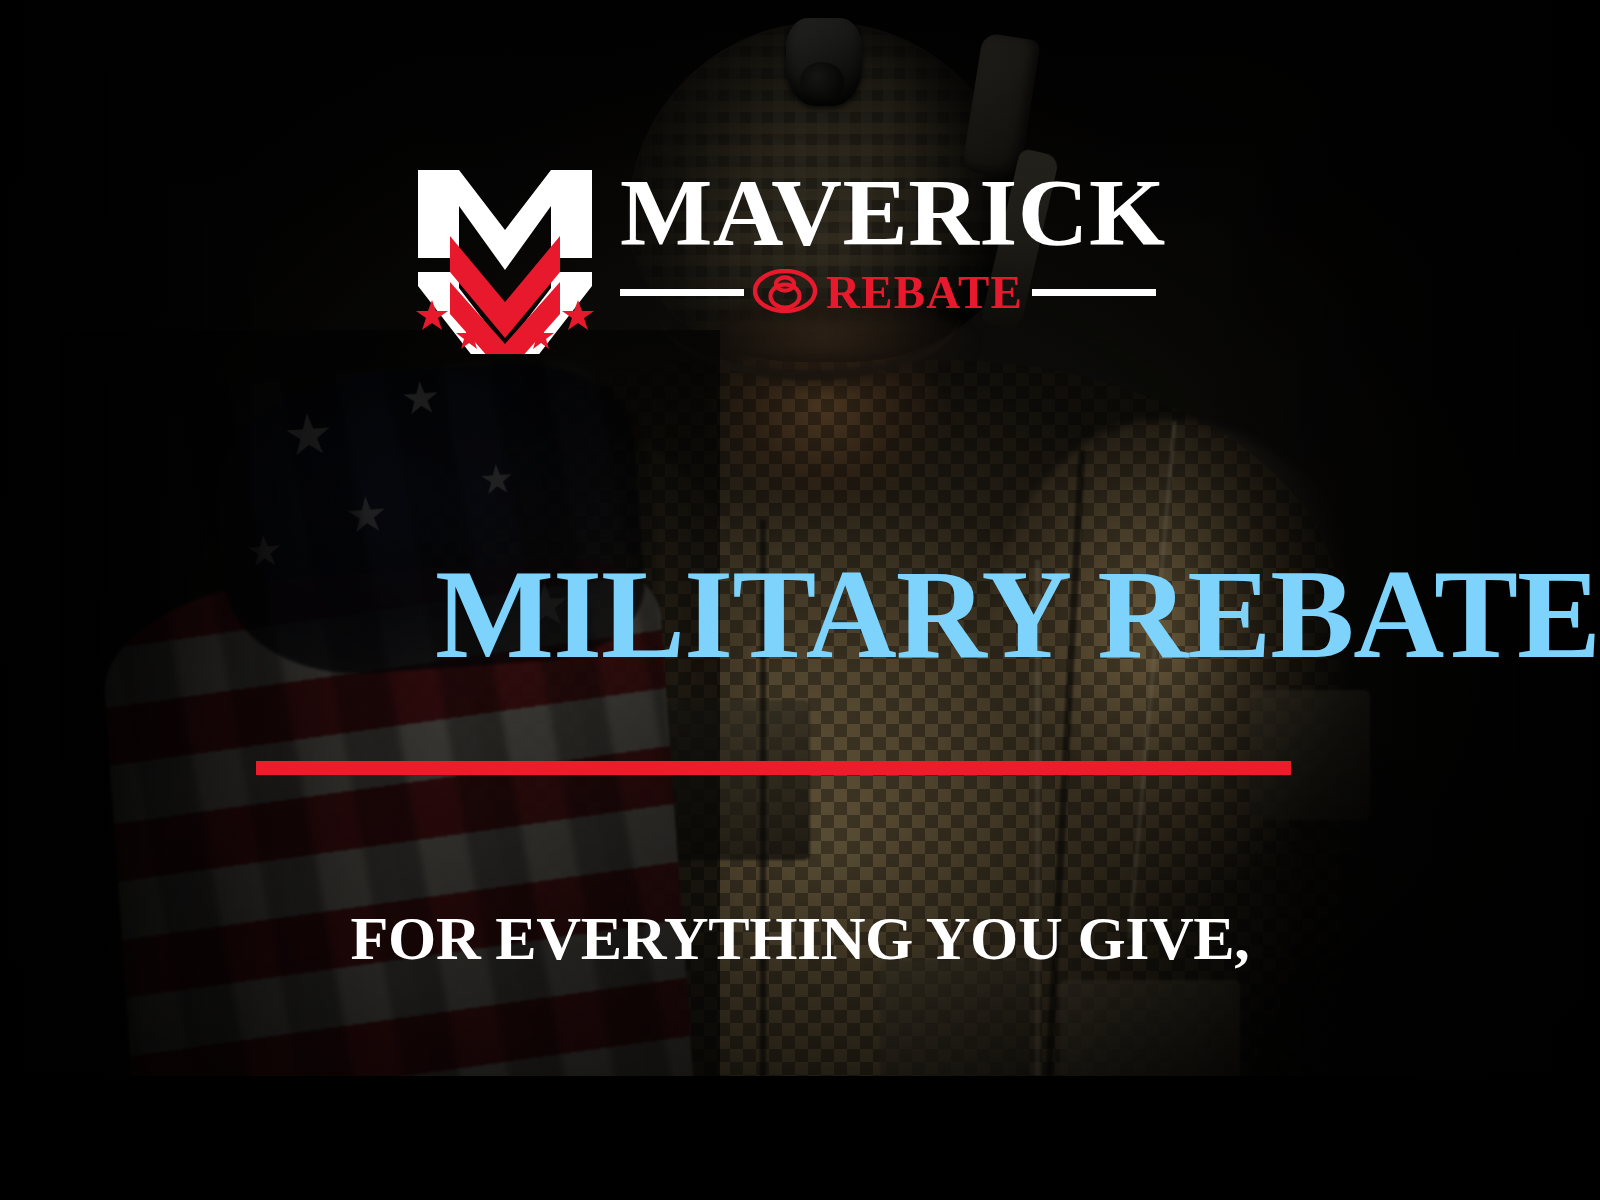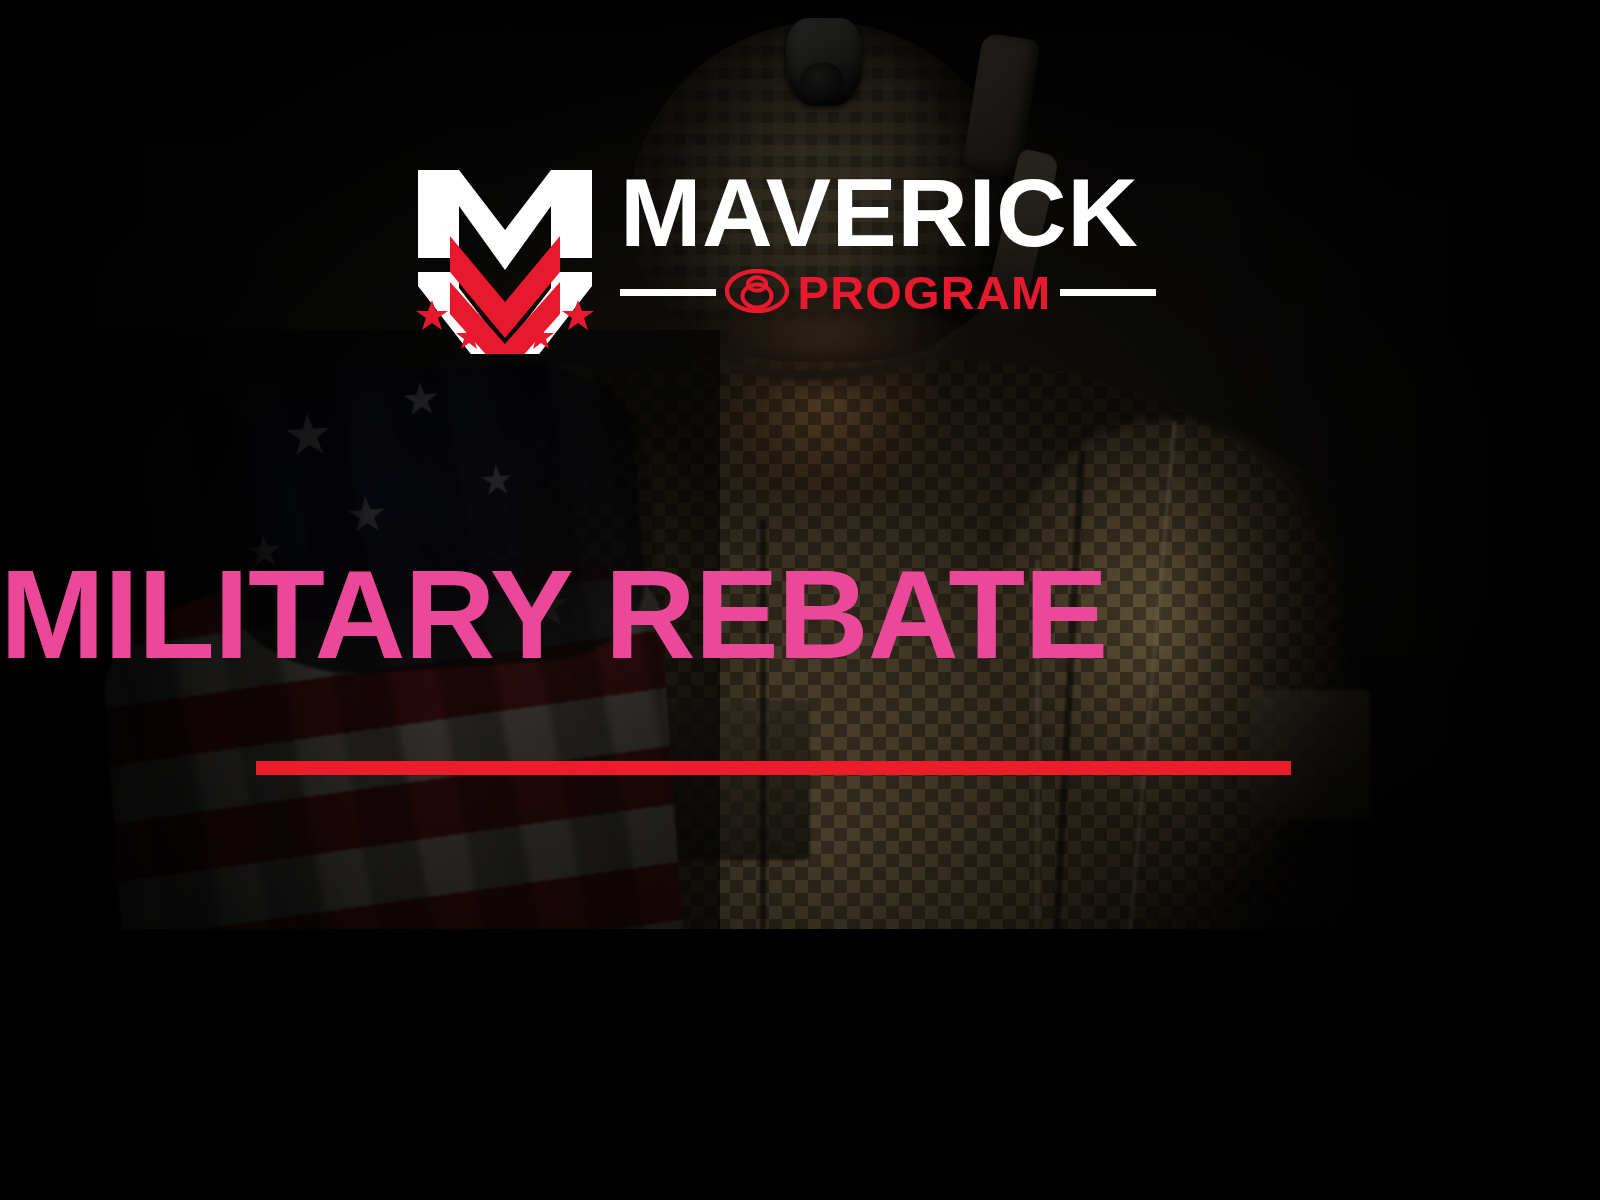--- a/index.html
+++ b/index.html
@@ -4,24 +4,24 @@
 <title>Maverick Toyota Military Rebate Program</title>
 <style>
   html, body {
     margin: 0;
     padding: 0;
     background: #000;
   }
   #stage {
     position: relative;
     width: 1600px;
-    height: 929px;
+    height: 1076px;
     overflow: hidden;
     background: #050505;
-    font-family: Liberation Sans, sans-serif;
+    font-family: Liberation Serif, serif;
     user-select: none;
   }
 
   
   .bg-layer { position: absolute; inset: 0; }
 
   
   .bg-base {
     background:
       radial-gradient(ellipse 62% 72% at 52% 56%, #2b2720 0%, #14120e 42%, #080706 70%, #030303 100%);
@@ -301,22 +301,22 @@
     color: #E8192C;
     line-height: 1;
     white-space: nowrap;
   }
 
   
   .headline {
     position: absolute;
     left: 0; right: 0;
     top: 466px;
-    text-align: left;
-    color: #ec4899;
+    text-align: right;
+    color: #7dd3fc;
     font-weight: 700;
     font-size: 126px;
     line-height: 1.03;
     letter-spacing: -1px;
     text-transform: uppercase;
   }
   .headline .l2 { display: block; }
 
   
   .divider {
@@ -423,29 +423,30 @@
         <div class="wordmark">MAVERICK</div>
         <div class="toyota-row">
           <span class="rule"></span>
           <span class="toyota-mark">
             <svg width="64" height="44" viewBox="0 0 64 44" xmlns="http://www.w3.org/2000/svg" aria-hidden="true">
               <ellipse cx="32" cy="22" rx="30" ry="20" fill="none" stroke="#E8192C" stroke-width="4.4"></ellipse>
               <ellipse cx="32" cy="15" rx="9" ry="6.6" fill="none" stroke="#E8192C" stroke-width="4.2"></ellipse>
               <ellipse cx="32" cy="27" rx="14.5" ry="11.5" fill="none" stroke="#E8192C" stroke-width="4.2"></ellipse>
             </svg>
           </span>
-          <span class="toyota-word">PROGRAM</span>
+          <span class="toyota-word">REBATE</span>
           <span class="rule"></span>
         </div>
       </div>
     </div>
 
     <h1 class="headline">
       <span>MILITARY REBATE</span>
     </h1>
 
     <div class="divider"></div>
 
     <h2 class="subhead">
+      <span>FOR EVERYTHING YOU GIVE,</span>
     </h2>
 
   </div>
 </div>
 
 </body></html>

